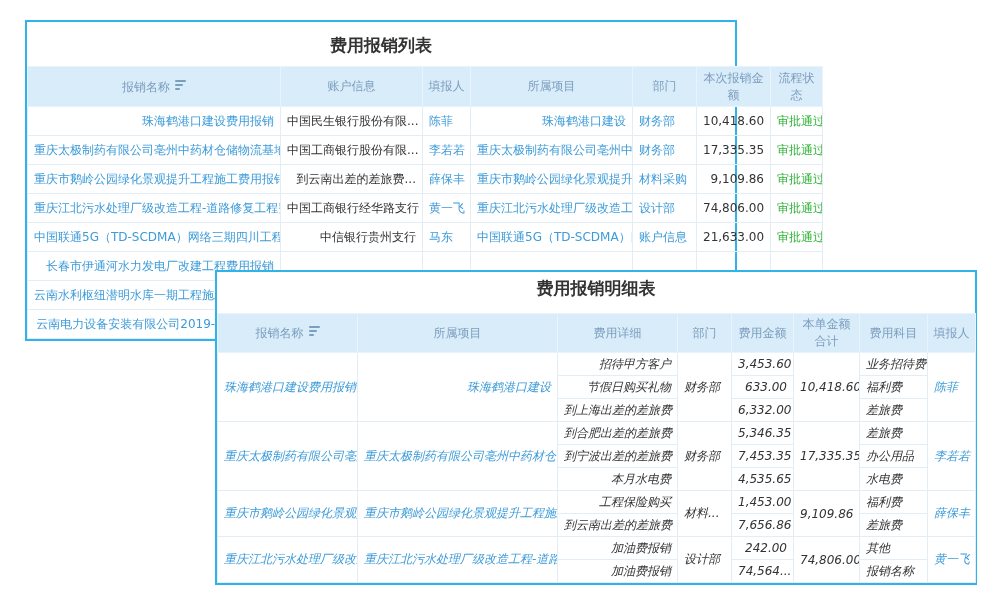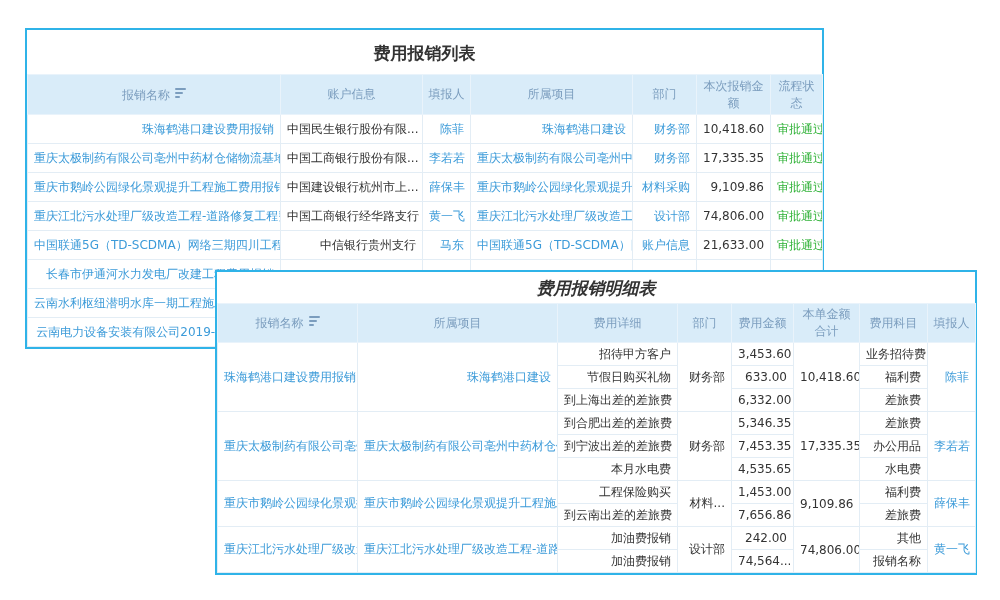--- a/index.html
+++ b/index.html
@@ -6,43 +6,43 @@
     --accent:#2fb3e8; --header-bg:#d9ecf9; --header-text:#7b9dbe;
     --link:#3c9bd9; --green:#2db135; --text:#333333; --grid:#e3edf5;
   }
   *{box-sizing:border-box;}
   html,body{margin:0;padding:0;}
   body{
     width:1000px;height:600px;position:relative;background:#fff;overflow:hidden;
     font-family:"DejaVu Sans","Liberation Sans",sans-serif;
   }
   .card{position:absolute;background:#fff;border:2px solid var(--accent);}
-  #list-card{left:25px;top:28px;width:799px;z-index:1;}
+  #list-card{left:25px;top:20px;width:712px;z-index:1;}
   #detail-card{left:215px;top:270px;width:762px;z-index:2;}
   .card-title{font-size:17px;font-weight:bold;color:var(--text);text-align:center;}
   #list-card .card-title{height:44px;line-height:47px;}
-  #detail-card .card-title{height:31px;line-height:33px;font-style:italic;}
+  #detail-card .card-title{height:41px;line-height:33px;}
   table{width:100%;border-collapse:collapse;table-layout:fixed;}
   th{
     background:var(--header-bg);color:var(--header-text);font-weight:normal;
     font-size:12px;border:1px solid #e9f3fb;padding:2px 3px;text-align:center;
   }
   #list-card th{height:40px;}
   #detail-card th{height:37px;}
   td{
     font-size:12px;color:var(--text);border:1px solid var(--grid);
     padding:0 6px;overflow:hidden;white-space:nowrap;vertical-align:middle;
   }
   #list-card td{height:29px;}
-  #detail-card td{height:23px;}
+  #detail-card td{height:23px;font-style:italic;}
   tr.covered td{height:28px;}
   .link{color:var(--link);cursor:pointer;}
   .status{color:var(--green);cursor:pointer;}
   .num{text-align:right;}
-  .ctr{text-align:right;}
+  .ctr{text-align:left;}
   .lft{text-align:right;}
   .sort-icon{display:inline-block;vertical-align:-1px;margin-left:5px;cursor:pointer;}
   .sort-icon b{display:block;height:2px;background:var(--header-text);margin:2px 0;border-radius:1px;}
   .sort-icon b:nth-child(1){width:11px;}
   .sort-icon b:nth-child(2){width:8px;}
   .sort-icon b:nth-child(3){width:5px;}
 </style>
 </head>
 <body>
 
@@ -85,21 +85,21 @@
         <td class="link lft">重庆太极制药有限公司亳州中药材仓储物流基地项...</td>
         <td class="lft">中国工商银行股份有限...</td>
         <td class="link ctr">李若若</td>
         <td class="link lft">重庆太极制药有限公司亳州中...</td>
         <td class="link ctr">财务部</td>
         <td class="num">17,335.35</td>
         <td class="status ctr">审批通过</td>
       </tr>
       <tr>
         <td class="link lft">重庆市鹅岭公园绿化景观提升工程施工费用报销</td>
-        <td class="lft">中国建设银行杭州市上...</td>
+        <td class="lft">到云南出差的差旅费...</td>
         <td class="link ctr">薛保丰</td>
         <td class="link lft">重庆市鹅岭公园绿化景观提升...</td>
         <td class="link ctr">材料采购</td>
         <td class="num">9,109.86</td>
         <td class="status ctr">审批通过</td>
       </tr>
       <tr>
         <td class="link lft">重庆江北污水处理厂级改造工程-道路修复工程费用...</td>
         <td class="lft">中国工商银行经华路支行</td>
         <td class="link ctr">黄一飞</td>

